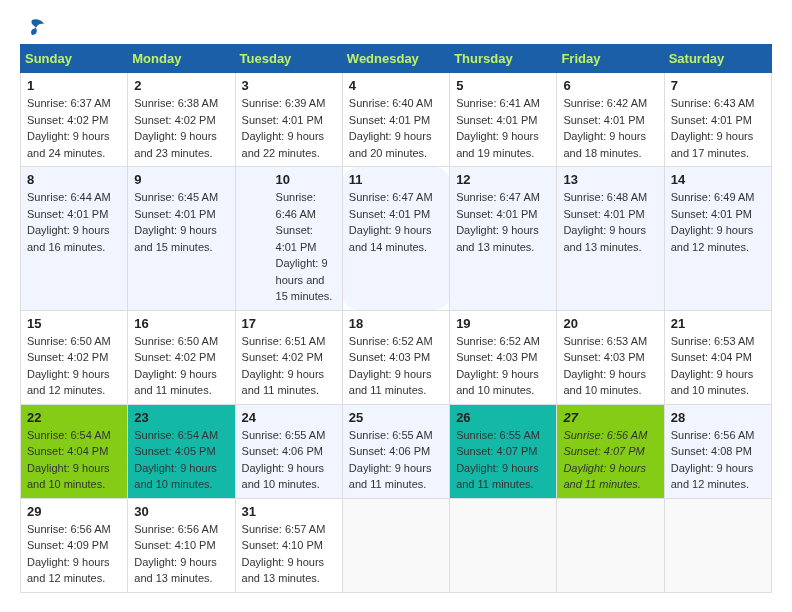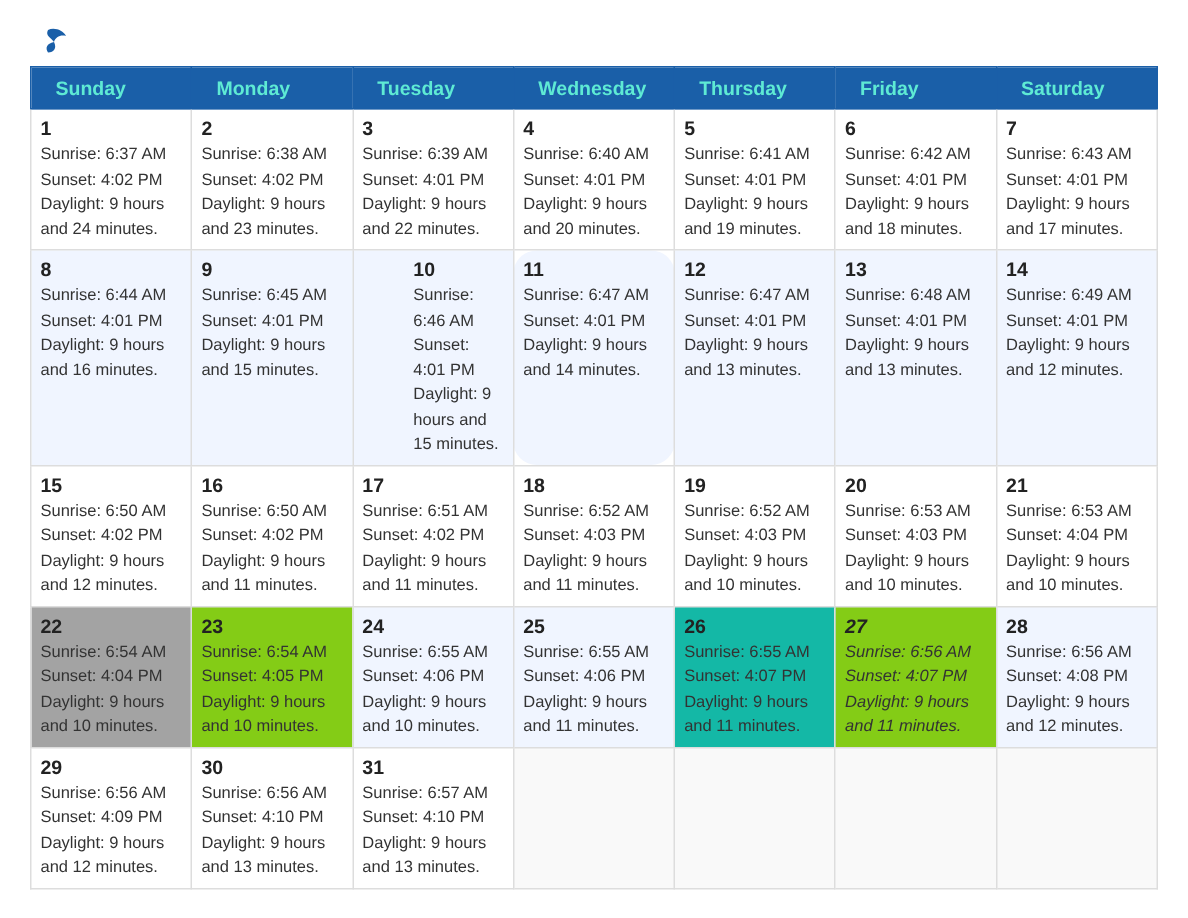--- a/index.html
+++ b/index.html
@@ -37,23 +37,23 @@
       font-size: 15px;
       color: #555;
     }
     .calendar-table {
       width: 100%;
       border-collapse: collapse;
       table-layout: fixed;
     }
     .calendar-table th {
       background-color: #1a5fa8;
-      color: #5eead4;
+      color: #bef264;
       text-align: left;
-      padding: 6px 16px;
+      padding: 6px 4px;
       font-size: 13px;
       font-weight: bold;
       border: 1px solid #1a5fa8;
     }
     .calendar-table td {
       vertical-align: top;
       padding: 5px 6px;
       border: 1px solid #ddd;
       font-size: 9.5px;
       color: #333;
@@ -199,25 +199,25 @@
           <td>
         <span class="day-number">20</span>
         <span class="day-info">Sunrise: 6:53 AM<br>Sunset: 4:03 PM<br>Daylight: 9 hours and 10 minutes.</span>
       </td>
           <td>
         <span class="day-number">21</span>
         <span class="day-info">Sunrise: 6:53 AM<br>Sunset: 4:04 PM<br>Daylight: 9 hours and 10 minutes.</span>
       </td>
         </tr>
         <tr>
-          <td style="background: #a3a3a3;">
+          <td style="background: #84cc16;">
         <span class="day-number">22</span>
         <span class="day-info">Sunrise: 6:54 AM<br>Sunset: 4:04 PM<br>Daylight: 9 hours and 10 minutes.</span>
       </td>
-          <td style="background: #84cc16;">
+          <td style="background: #14b8a6;">
         <span class="day-number">23</span>
         <span class="day-info">Sunrise: 6:54 AM<br>Sunset: 4:05 PM<br>Daylight: 9 hours and 10 minutes.</span>
       </td>
           <td style="background: rgb(240, 245, 255);">
         <span class="day-number">24</span>
         <span class="day-info">Sunrise: 6:55 AM<br>Sunset: 4:06 PM<br>Daylight: 9 hours and 10 minutes.</span>
       </td>
           <td style="background: rgb(240, 245, 255);">
         <span class="day-number">25</span>
         <span class="day-info">Sunrise: 6:55 AM<br>Sunset: 4:06 PM<br>Daylight: 9 hours and 11 minutes.</span>

